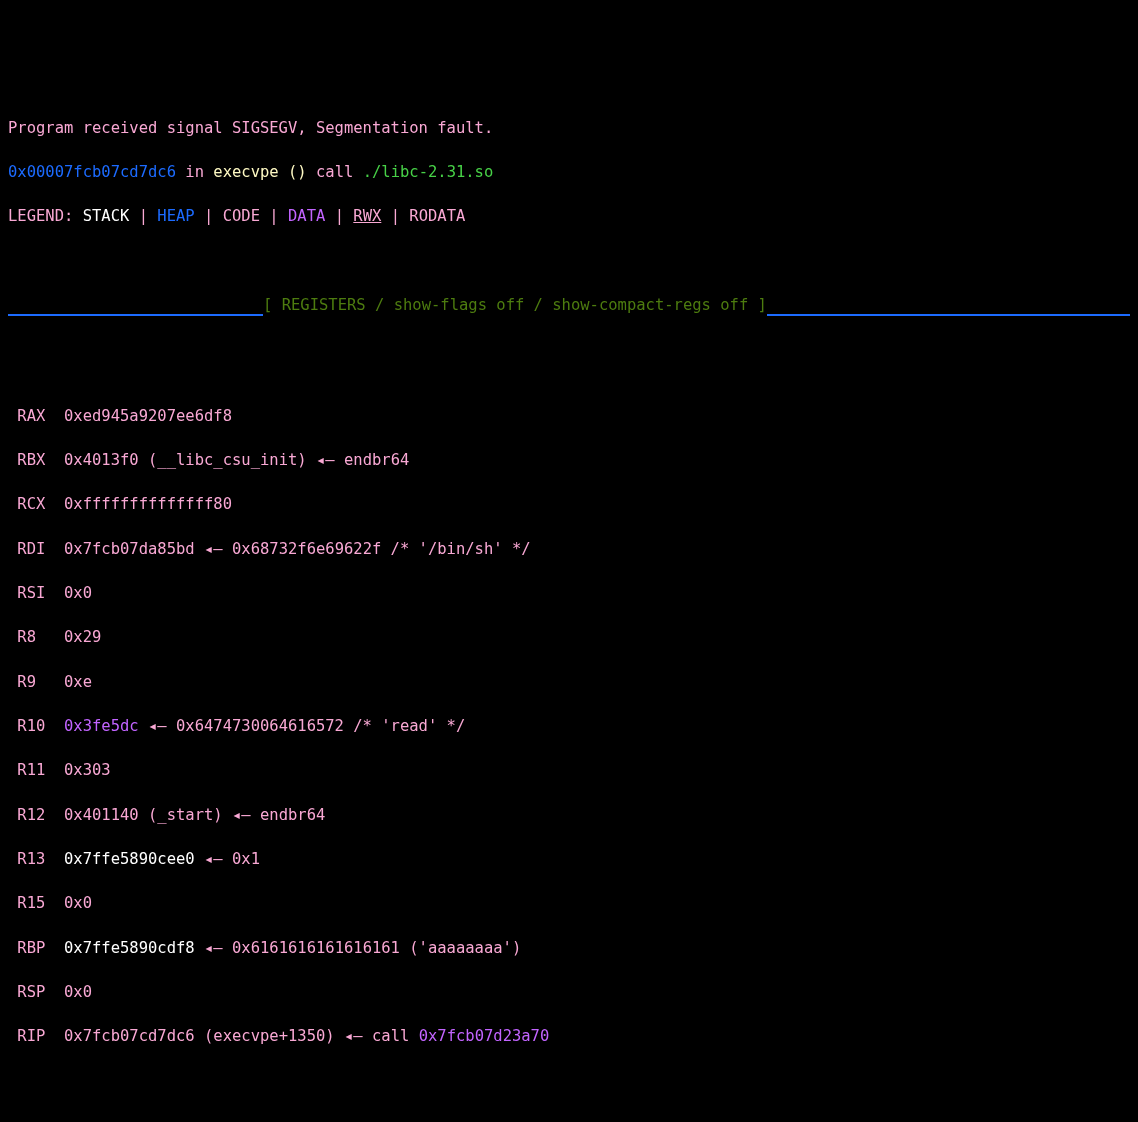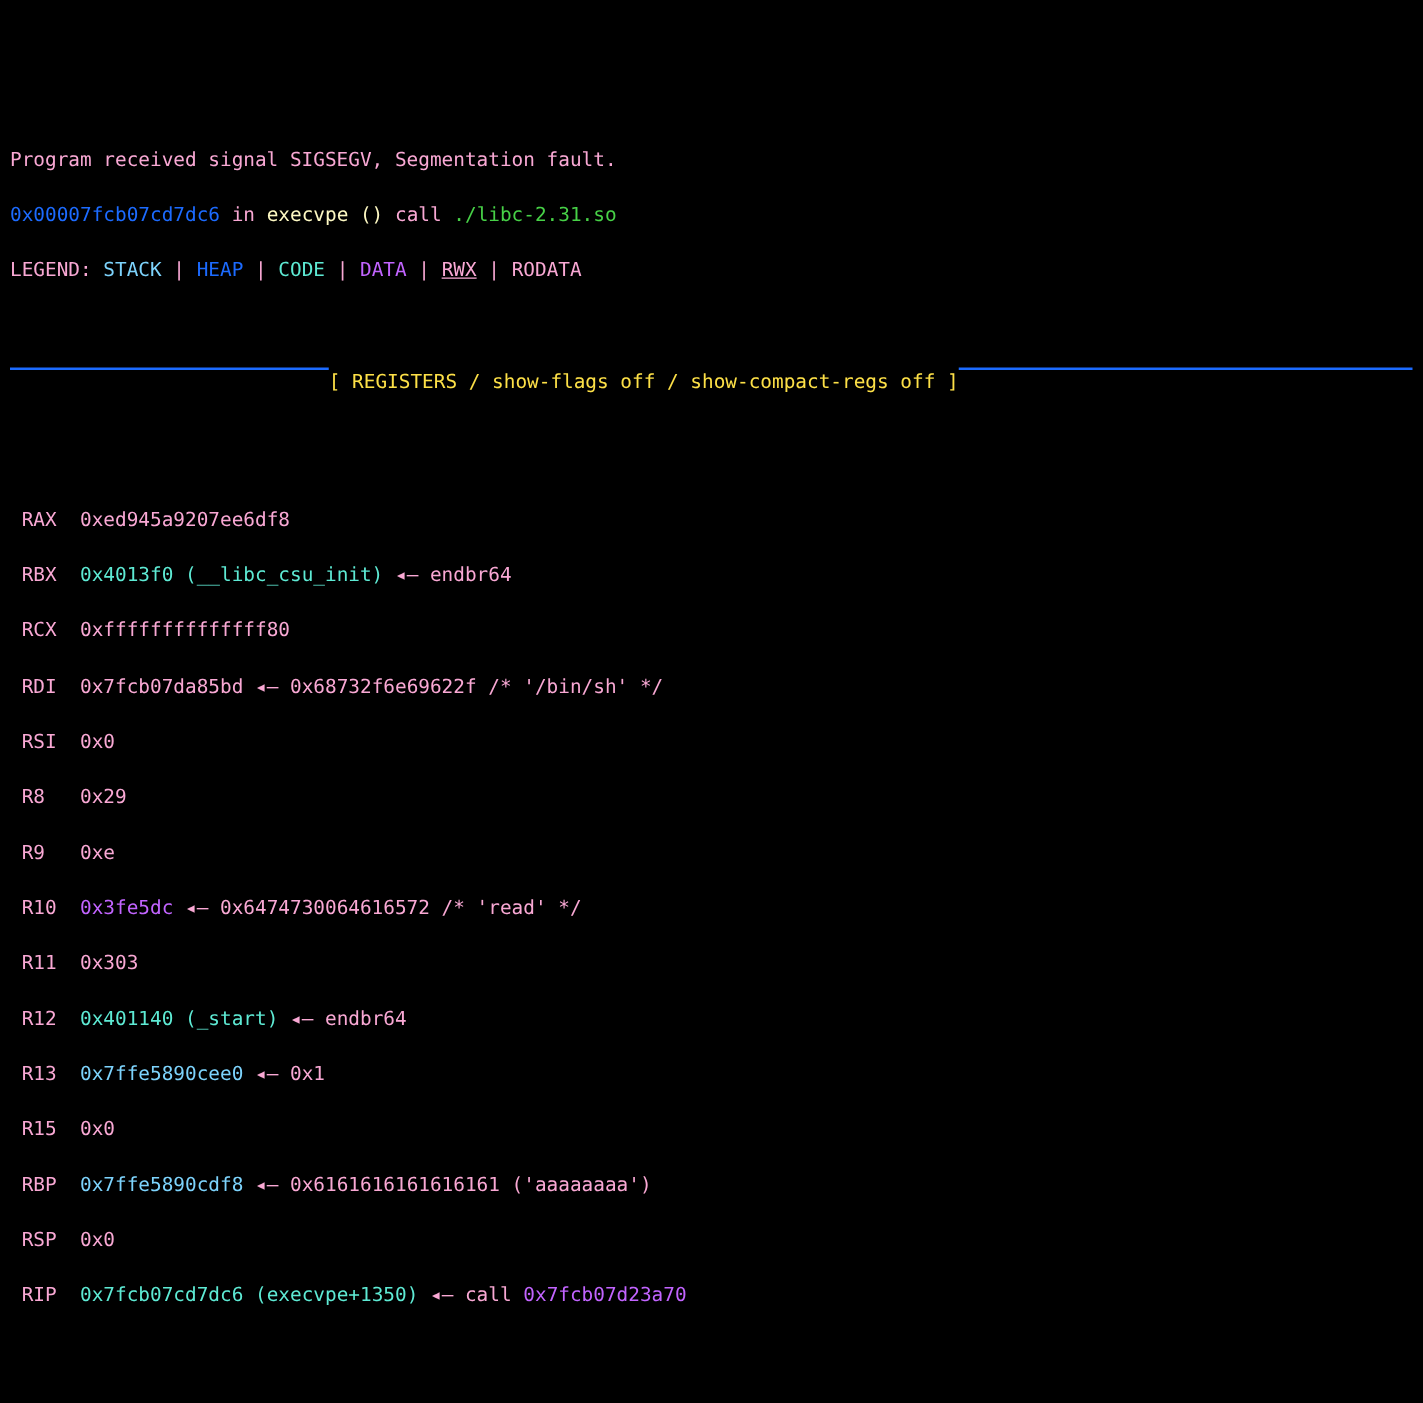--- a/index.html
+++ b/index.html
@@ -8,30 +8,30 @@
     font-family: "Menlo", "Consolas", "DejaVu Sans Mono", monospace;
     font-size: 15.5px;
     line-height: 1.43;
     margin: 0;
     padding: 6px 8px;
     white-space: pre;
     font-weight: 500;
   }
   .white   { color: #f9a8d4; }
   .blue    { color: #1c6bff; }
-  .yellowO { color: #7dd3fc; }   
+  .yellowO { color: #ffffff; }   
   .magenta { color: #c264ff; }
-  .red     { color: #5eead4; }
+  .red     { color: #f9a8d4; }
   .green   { color: #47d147; }
   .dyellow { color: #fef9c3; }
   .under { text-decoration: underline; }
   .sep {
-    color: #fde047;
+    color: #4d7c0f;
     display: flex;
-    align-items: flex-start;
+    align-items: flex-end;
   }
   .sep-line {
     border-top: 2px solid #1c6bff;
     flex: 0 0 auto;
   }
   .row { white-space: pre; }
 </style>
 </head>
 <body>
 

